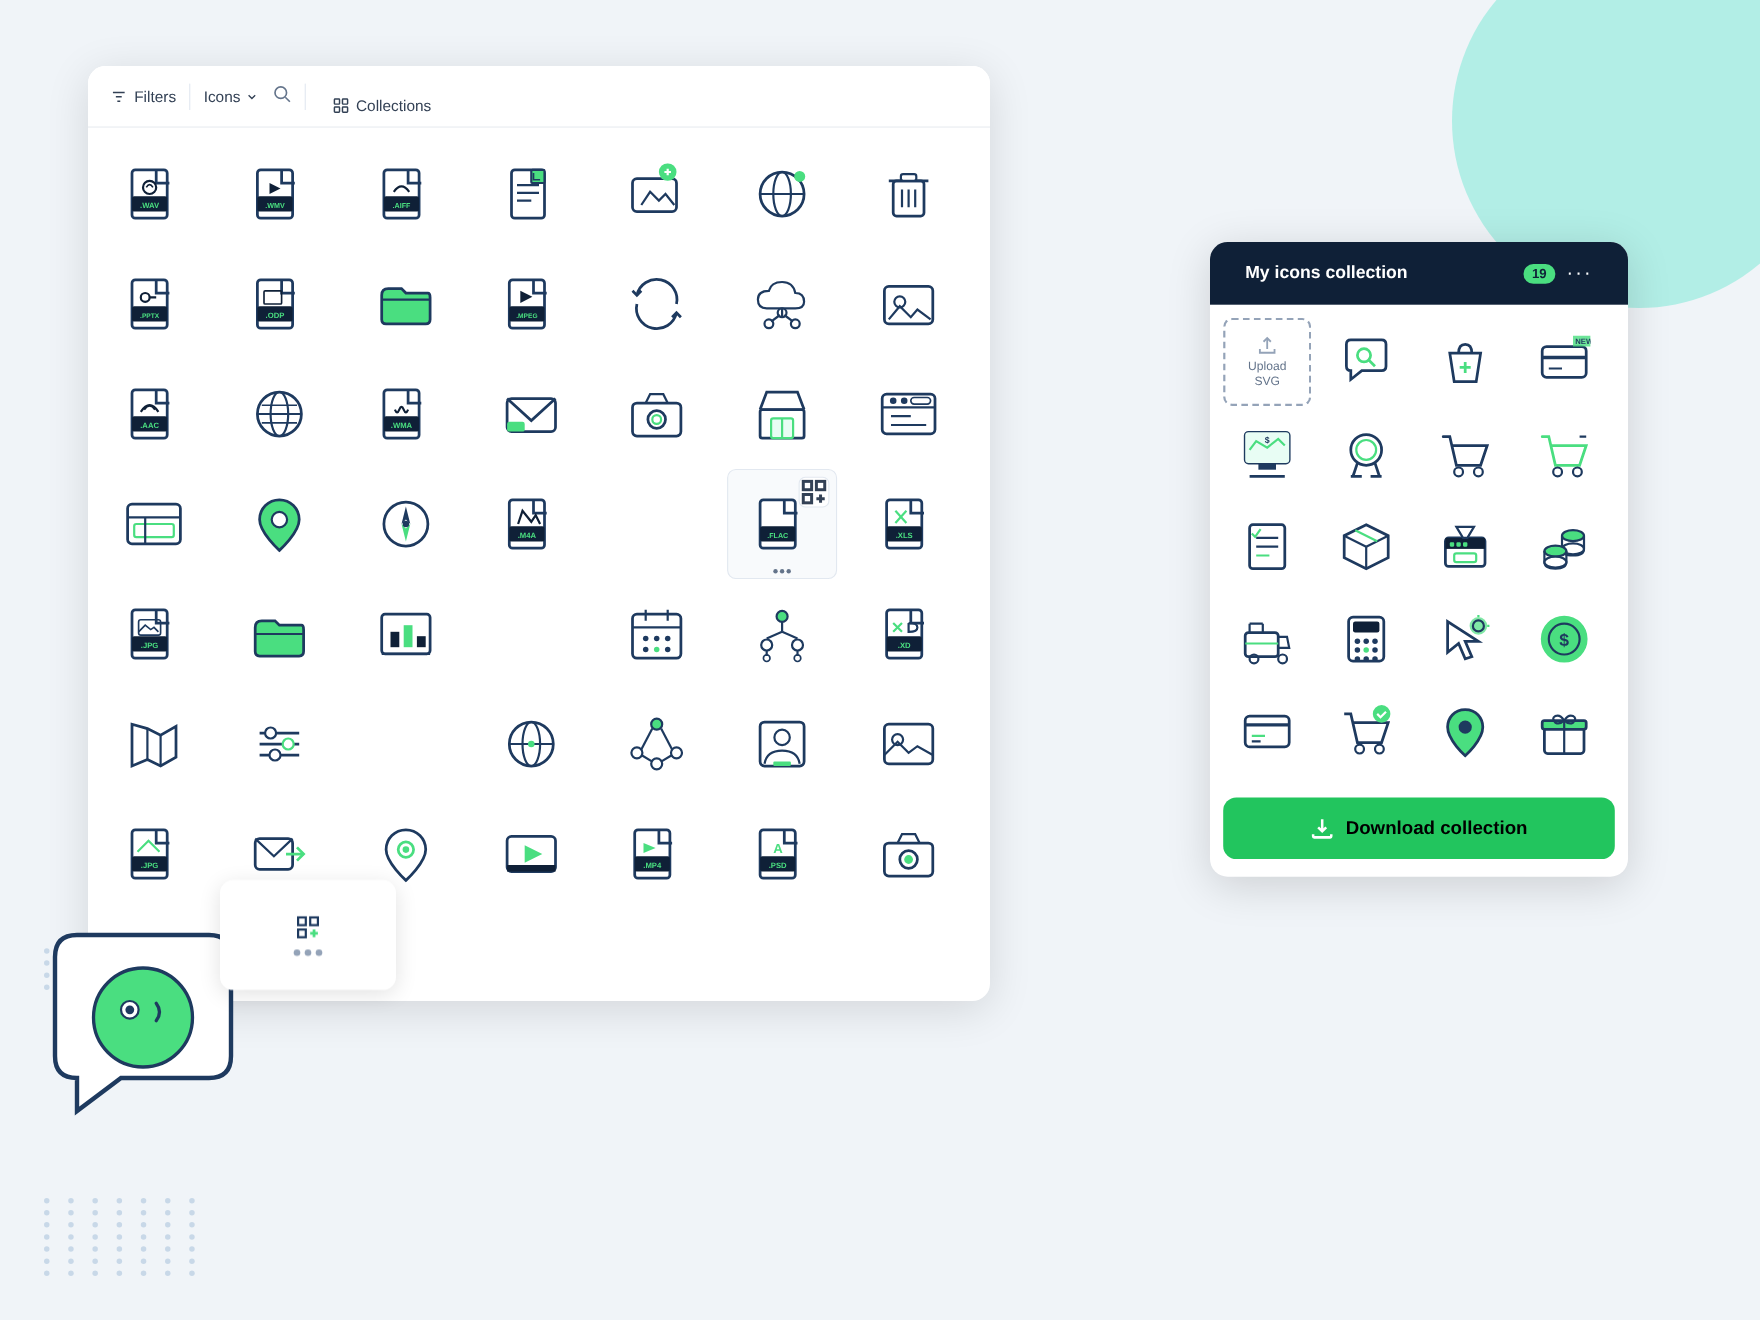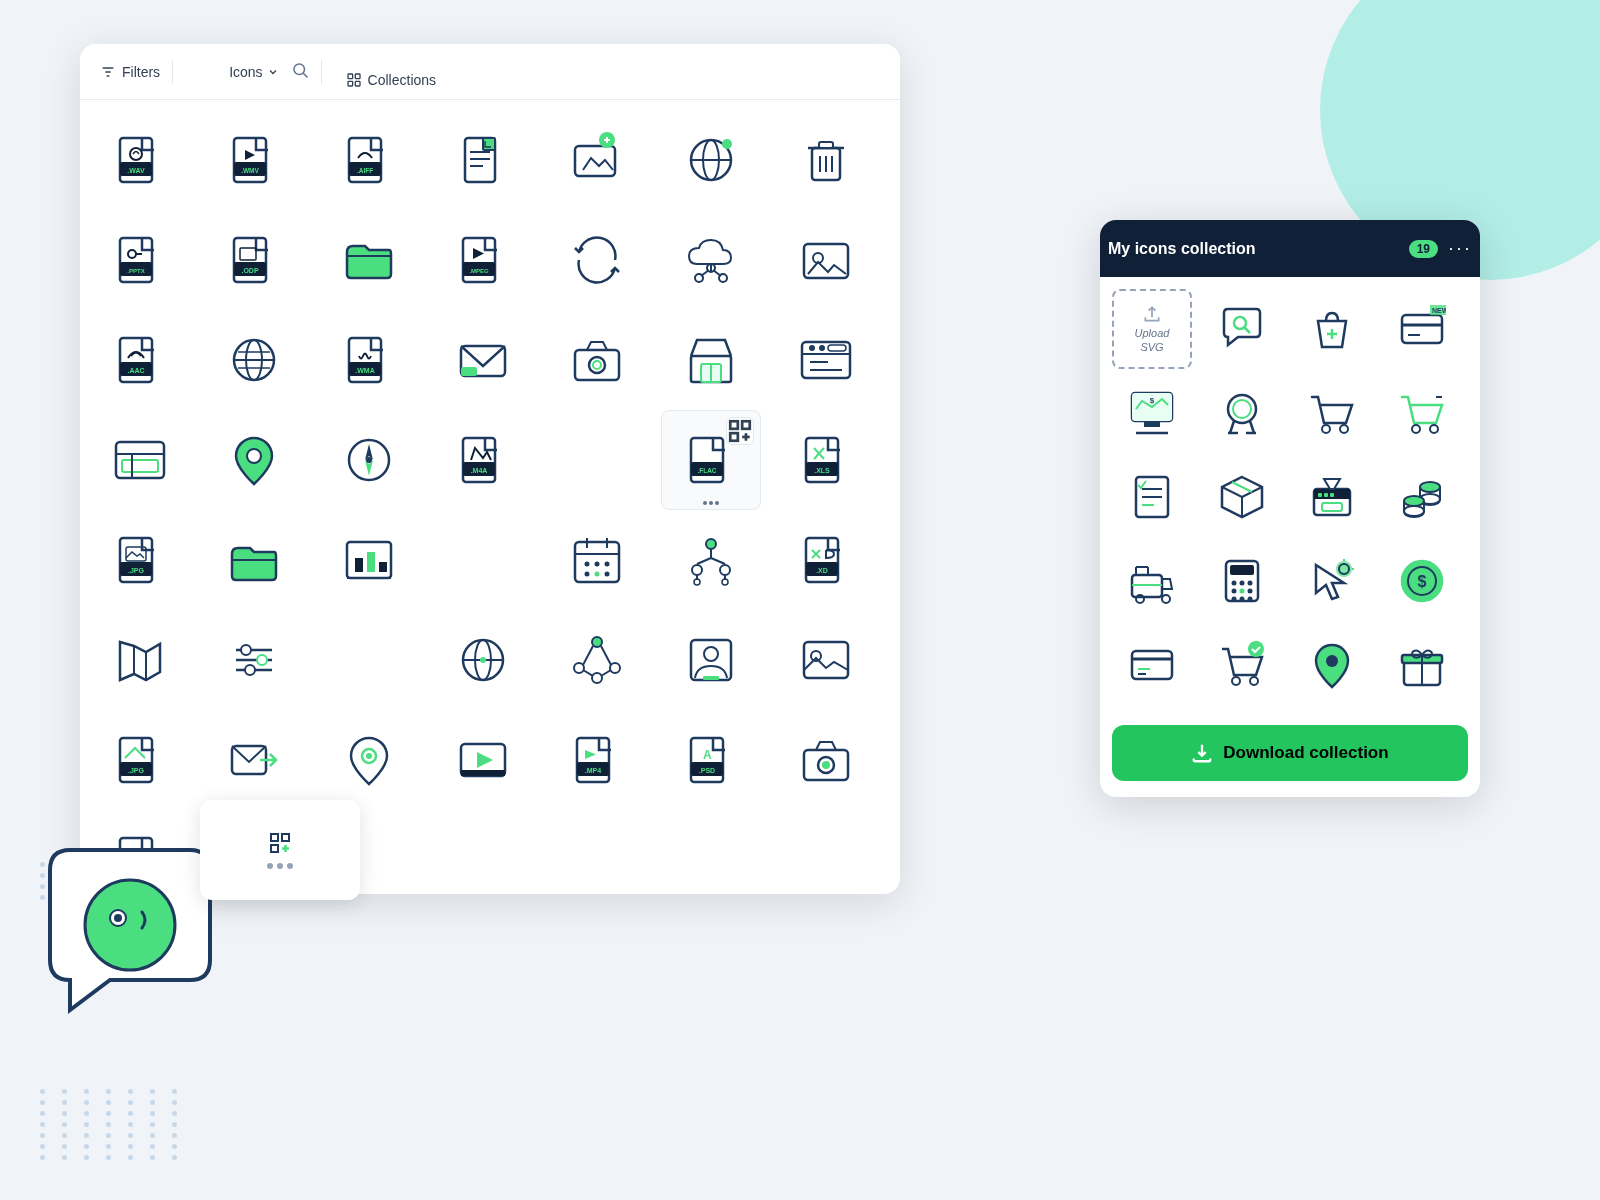--- a/index.html
+++ b/index.html
@@ -20,21 +20,21 @@
       width: 340px;
       height: 340px;
       background: #b2eee6;
       border-radius: 50%;
       z-index: 0;
     }
 
     
     .browser-window {
       position: absolute;
-      top: 44px;
+      top: 60px;
       left: 80px;
       width: 820px;
       height: 850px;
       background: #fff;
       border-radius: 16px;
       box-shadow: 0 8px 40px rgba(0,0,0,0.12);
       overflow: hidden;
       z-index: 2;
     }
 
@@ -64,21 +64,20 @@
       background: #e2e8f0;
     }
     .toolbar-dropdown {
       display: flex;
       align-items: center;
       gap: 4px;
       font-size: 14px;
       color: #334155;
       cursor: pointer;
       font-weight: 500;
-      margin-left: 44px;
     }
     .search-bar {
       flex: 1;
       height: 36px;
       border: none;
       outline: none;
       font-size: 14px;
       color: #334155;
       background: transparent;
     }
@@ -204,21 +203,21 @@
       right: 120px;
       width: 380px;
       background: #fff;
       border-radius: 16px;
       box-shadow: 0 8px 40px rgba(0,0,0,0.15);
       z-index: 4;
       overflow: hidden;
     }
     .collection-header {
       background: #0f2037;
-      padding: 18px 8px;
+      padding: 18px 32px;
       display: flex;
       align-items: center;
       gap: 10px;
     }
     .collection-title {
       color: #fff;
       font-size: 16px;
       font-weight: 600;
       flex: 1;
     }
@@ -259,21 +258,20 @@
       border: 2px dashed #94a3b8;
       border-radius: 8px;
       display: flex;
       flex-direction: column;
       align-items: center;
       justify-content: center;
       width: 80px;
       height: 80px;
       cursor: pointer;
       gap: 2px;
-      font-style: italic;
     }
     .upload-svg-text {
       font-size: 11px;
       color: #64748b;
       text-align: center;
       line-height: 1.3;
     }
     .download-btn {
       margin: 8px 12px 16px;
       width: calc(100% - 24px);

